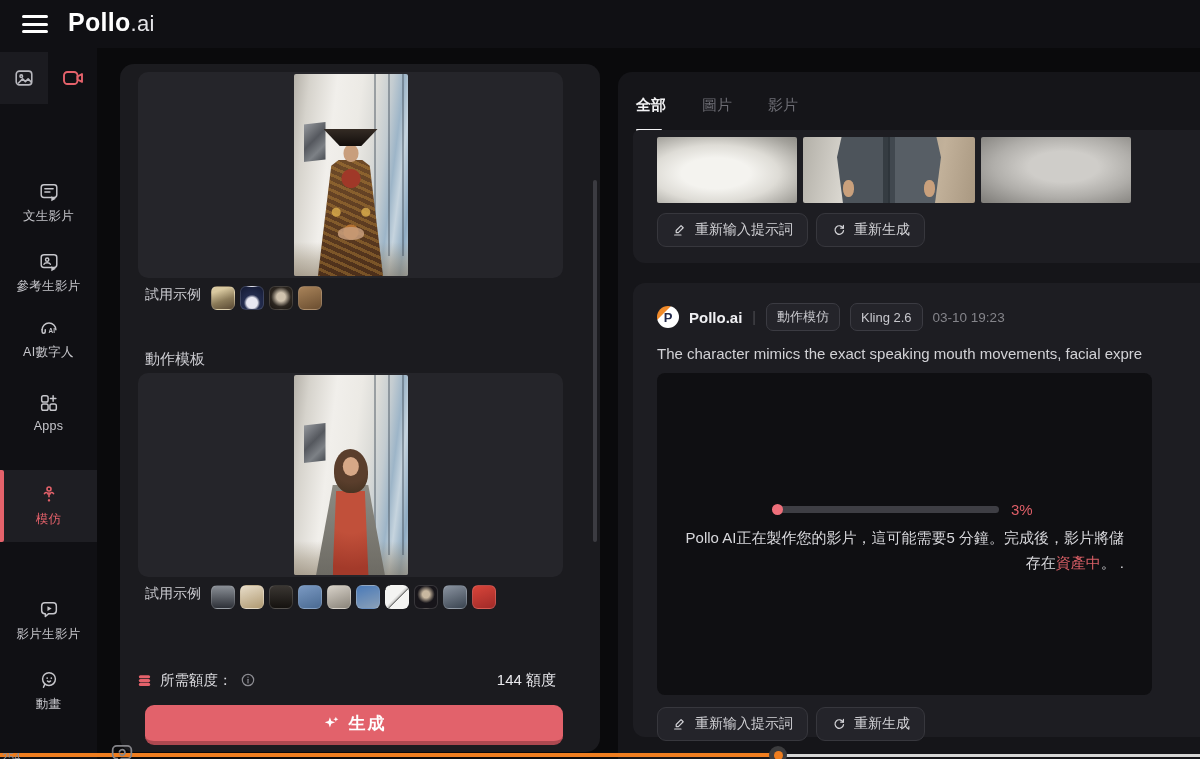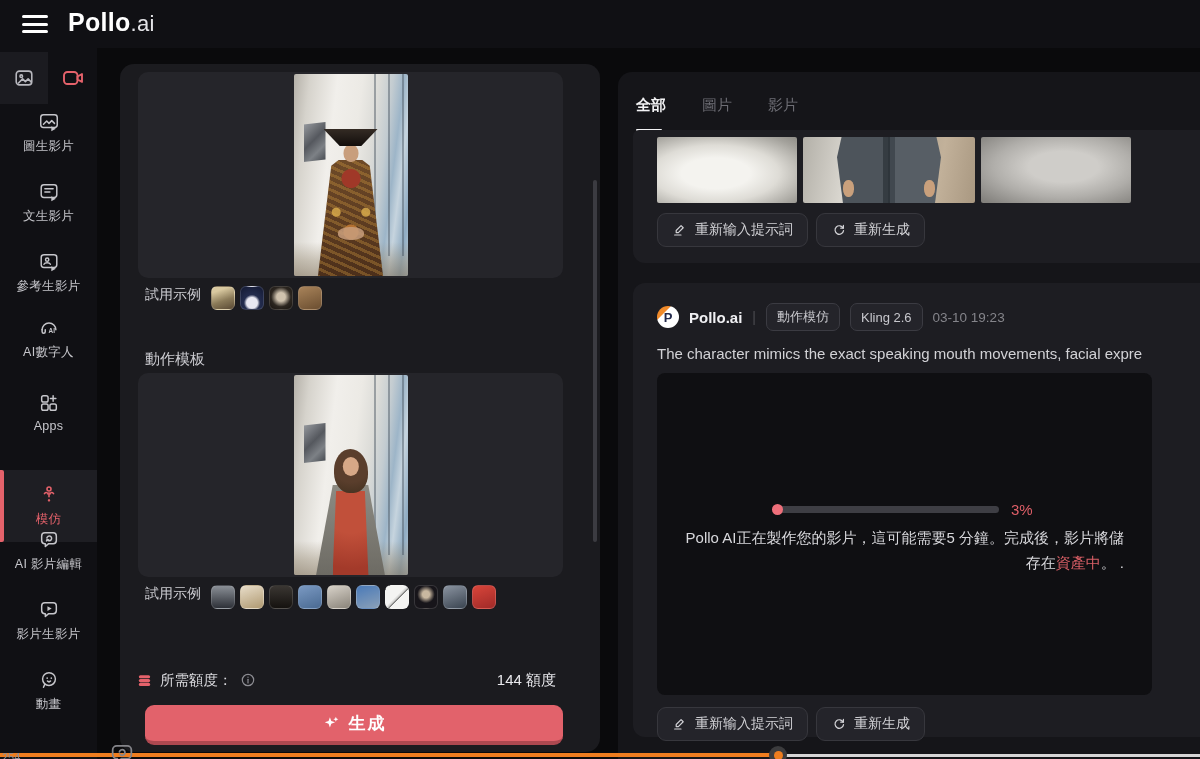--- a/index.html
+++ b/index.html
@@ -148,30 +148,20 @@
     </div>
     <div class="mode-tab-vid">
       <span>
           <svg width="24" height="24" viewBox="0 0 24 24" fill="none" stroke="currentColor" stroke-width="1.9" stroke-linecap="round" stroke-linejoin="round">
             <rect x="3" y="6" width="13.5" height="12" rx="3.5"></rect>
             <path d="M16.5 10.5l4.5-2.4v7.8l-4.5-2.4z"></path>
           </svg>
         </span>
     </div>
 
-    <div class="side-item" style="top:53px">
-      <span>
-          <svg width="22" height="22" viewBox="0 0 24 24" fill="none" stroke="currentColor" stroke-width="1.6" stroke-linecap="round" stroke-linejoin="round">
-            <rect x="3" y="4" width="18" height="14" rx="3"></rect>
-            <path d="M6 14.5l3.5-3.5 2.5 2.5 3-3 3 3"></path>
-            <path d="M14.5 16.5l5 2.8-5 2.8z" fill="currentColor" stroke="none"></path>
-          </svg>
-        </span>
-      <span class="slabel">圖生影片</span>
-    </div>
     <div class="side-item" style="top:123px">
       <span>
           <svg width="22" height="22" viewBox="0 0 24 24" fill="none" stroke="currentColor" stroke-width="1.6" stroke-linecap="round" stroke-linejoin="round">
             <rect x="3.5" y="4" width="17" height="14" rx="3"></rect>
             <path d="M7.5 8.5h9M7.5 12h5.5"></path>
             <path d="M14.5 16.5l5 2.8-5 2.8z" fill="currentColor" stroke="none"></path>
           </svg>
         </span>
       <span class="slabel">文生影片</span>
     </div>
@@ -210,30 +200,20 @@
     <div class="side-item active" style="top:403px">
       <span>
           <svg width="22" height="22" viewBox="0 0 24 24" fill="none" stroke="currentColor" stroke-width="1.7" stroke-linecap="round" stroke-linejoin="round">
             <circle cx="12" cy="5.5" r="2.2"></circle>
             <path d="M7 10.5C8.5 8.6 10.3 9 11 11M17 10.5C15.5 8.6 13.7 9 13 11"></path>
             <path d="M12 9.5v4.5"></path>
             <path d="M12 16l1.5 1.7-1.5 1.8-1.5-1.8z" fill="currentColor" stroke="none"></path>
           </svg>
         </span>
       <span class="slabel">模仿</span>
-    </div>
-    <div class="side-item" style="top:471px">
-      <span>
-          <svg width="22" height="22" viewBox="0 0 24 24" fill="none" stroke="currentColor" stroke-width="1.6" stroke-linecap="round" stroke-linejoin="round">
-            <path d="M4 7.5A3.5 3.5 0 0 1 7.5 4h9A3.5 3.5 0 0 1 20 7.5v5a3.5 3.5 0 0 1-3.5 3.5h-4.8L8 19v-3H7.5A3.5 3.5 0 0 1 4 12.5z"></path>
-            <path d="M9.7 9.8a2.6 2.6 0 1 1 .6 2.1"></path>
-            <path d="M9.3 13l.7-1.7 1.7.7"></path>
-          </svg>
-        </span>
-      <span class="slabel">AI 影片編輯</span>
     </div>
     <div class="side-item" style="top:541px">
       <span>
           <svg width="22" height="22" viewBox="0 0 24 24" fill="none" stroke="currentColor" stroke-width="1.6" stroke-linecap="round" stroke-linejoin="round">
             <path d="M4 7.5A3.5 3.5 0 0 1 7.5 4h9A3.5 3.5 0 0 1 20 7.5v5a3.5 3.5 0 0 1-3.5 3.5h-4.8L8 19v-3H7.5A3.5 3.5 0 0 1 4 12.5z"></path>
             <path d="M10.3 7.8l4.6 2.6-4.6 2.6z" fill="currentColor" stroke="none"></path>
           </svg>
         </span>
       <span class="slabel">影片生影片</span>
     </div>

